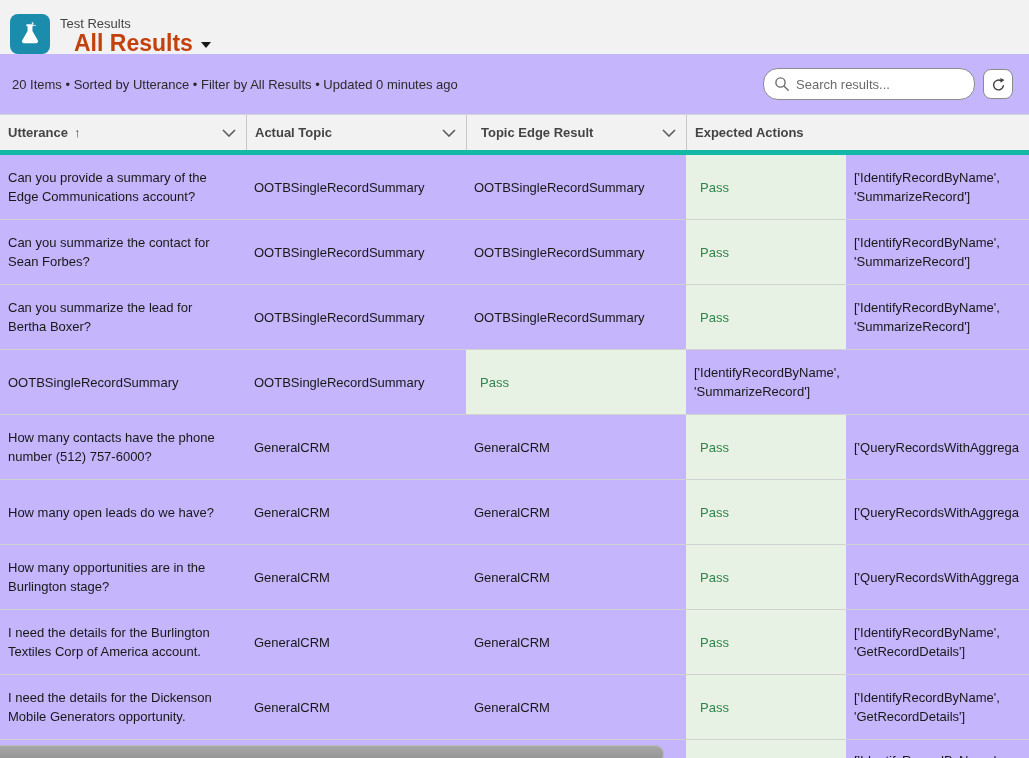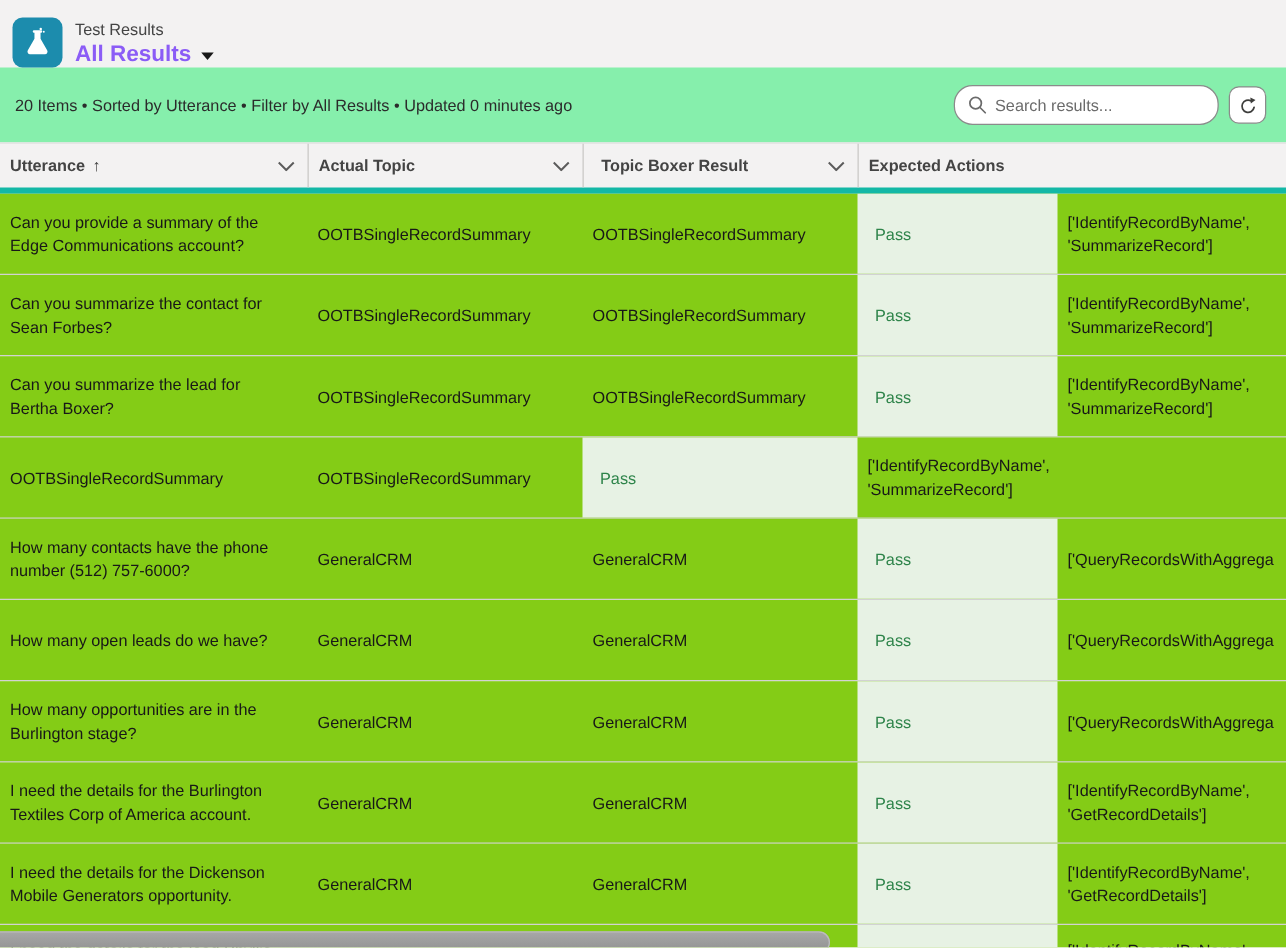--- a/index.html
+++ b/index.html
@@ -16,29 +16,29 @@
   .page-header { display:flex; align-items:flex-start; padding:14px 16px 0 10px; }
   .obj-icon {
     width:40px; height:40px; border-radius:8px;
     background:#1c8cad;
     display:flex; align-items:center; justify-content:center;
     flex-shrink:0;
   }
   .titles { margin-left:10px; padding-top:1px; }
   .entity-label { font-size:13px; color:#444; line-height:17px; }
   .view-row { display:flex; align-items:center; cursor:pointer; }
-  .view-label { font-size:18px; font-weight:bold; color:#8b5cf6; line-height:22px; }
+  .view-label { font-size:23px; font-weight:bold; color:#c2410c; line-height:22px;margin-left:14px; }
   .caret-down {
     width:0; height:0; margin-left:8px; margin-top:3px;
     border-left:5px solid transparent; border-right:5px solid transparent;
     border-top:6px solid #181818;
   }
   .toolbar {
     display:flex; align-items:center; justify-content:space-between;
-    padding:14px 16px 14px 12px; background:#86efac;
+    padding:14px 16px 14px 12px; background:#c4b5fd;
   }
   .summary { font-size:13px; color:#2b2b2b; }
   .toolbar-right { display:flex; align-items:center; }
   .search-box { position:relative; }
   .search-input {
     width:212px; height:32px;
     border:1px solid #8b8b8b; border-radius:15px;
     background:#fff; font-family:"Liberation Sans",sans-serif;
     font-size:13px; color:#181818; padding:0 10px 0 32px; outline:none;
   }
@@ -59,21 +59,21 @@
   .th {
     display:flex; align-items:center;
     font-size:13px; font-weight:bold; color:#444;
     padding:0 10px 0 8px; cursor:pointer;
   }
   .th + .th { border-left:1px solid #c9c7c5; }
   .th .label-wrap { display:flex; align-items:center; }
   .sort-arrow { margin-left:6px; font-weight:bold; color:#444; font-size:13px; }
   .th .menu-chevron { margin-left:auto; width:14px; height:8px; flex-shrink:0; }
   .th.col-result { padding-left:14px; }
-  .tr { height:65px; border-bottom:1px solid #d2d2d2; background:#84cc16; cursor:pointer; }
+  .tr { height:65px; border-bottom:1px solid #d2d2d2; background:#c4b5fd; cursor:pointer; }
   .td {
     display:flex; align-items:center;
     font-size:13px; color:#181818; line-height:19px;
     padding:4px 12px 4px 8px;
     overflow:visible;
   }
   .td.col-result { background:#e7f2e4; padding-left:14px; }
   .td.col-result span { color:#2e844a; }
   .td.col-actions span { white-space:normal; }
   .tr:last-child .td { align-items:flex-start; padding-top:11px; }
@@ -144,21 +144,21 @@
       <div class="th">
         <span class="label-wrap">
             <span>Actual Topic</span>
           </span>
         <svg class="menu-chevron" viewBox="0 0 14 8">
           <path d="M1 1 L7 7 L13 1" fill="none" stroke="#5c5c5c" stroke-width="1.6"></path>
         </svg>
       </div>
       <div class="th col-result">
         <span class="label-wrap">
-            <span>Topic Boxer Result</span>
+            <span>Topic Edge Result</span>
           </span>
         <svg class="menu-chevron" viewBox="0 0 14 8">
           <path d="M1 1 L7 7 L13 1" fill="none" stroke="#5c5c5c" stroke-width="1.6"></path>
         </svg>
       </div>
       <div class="th">
         <span class="label-wrap">
             <span>Expected Actions</span>
           </span>
       </div>

